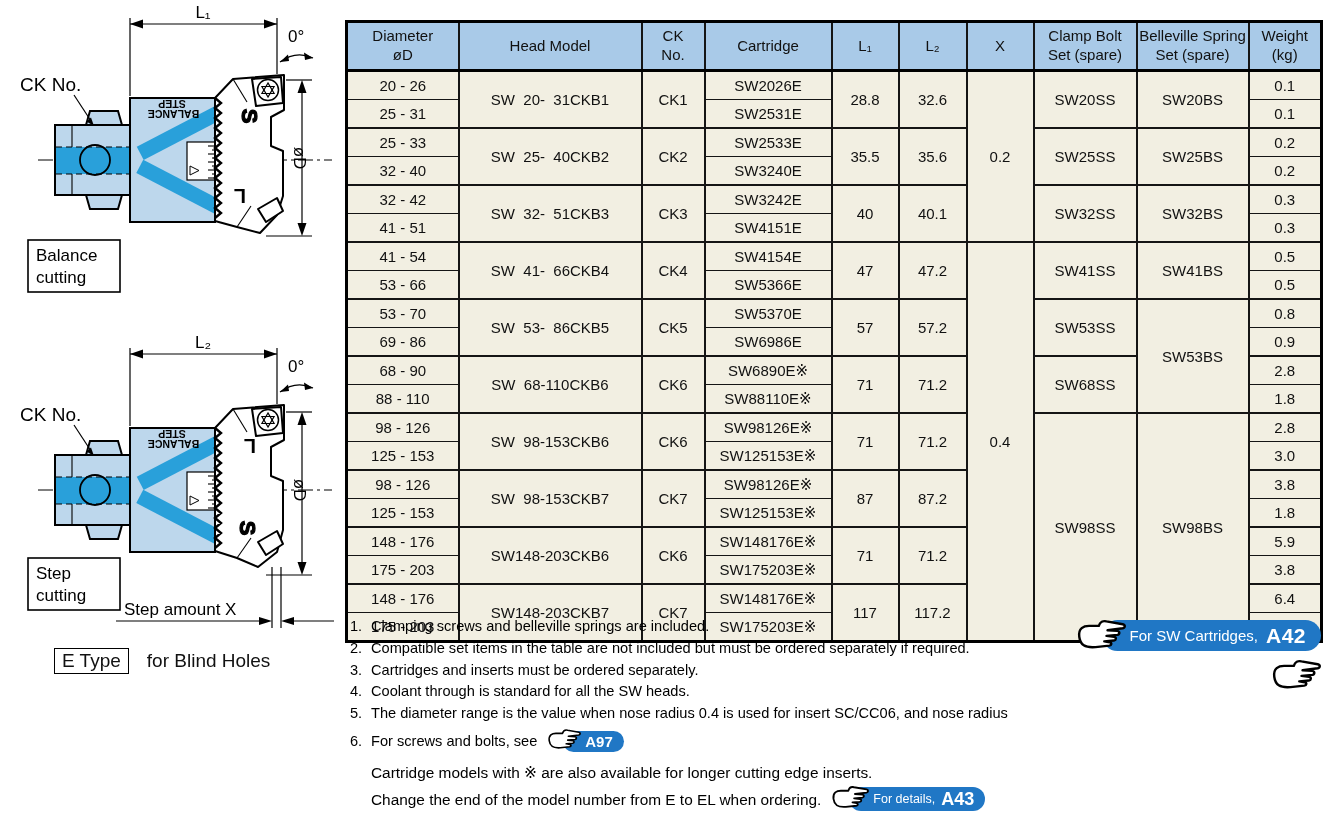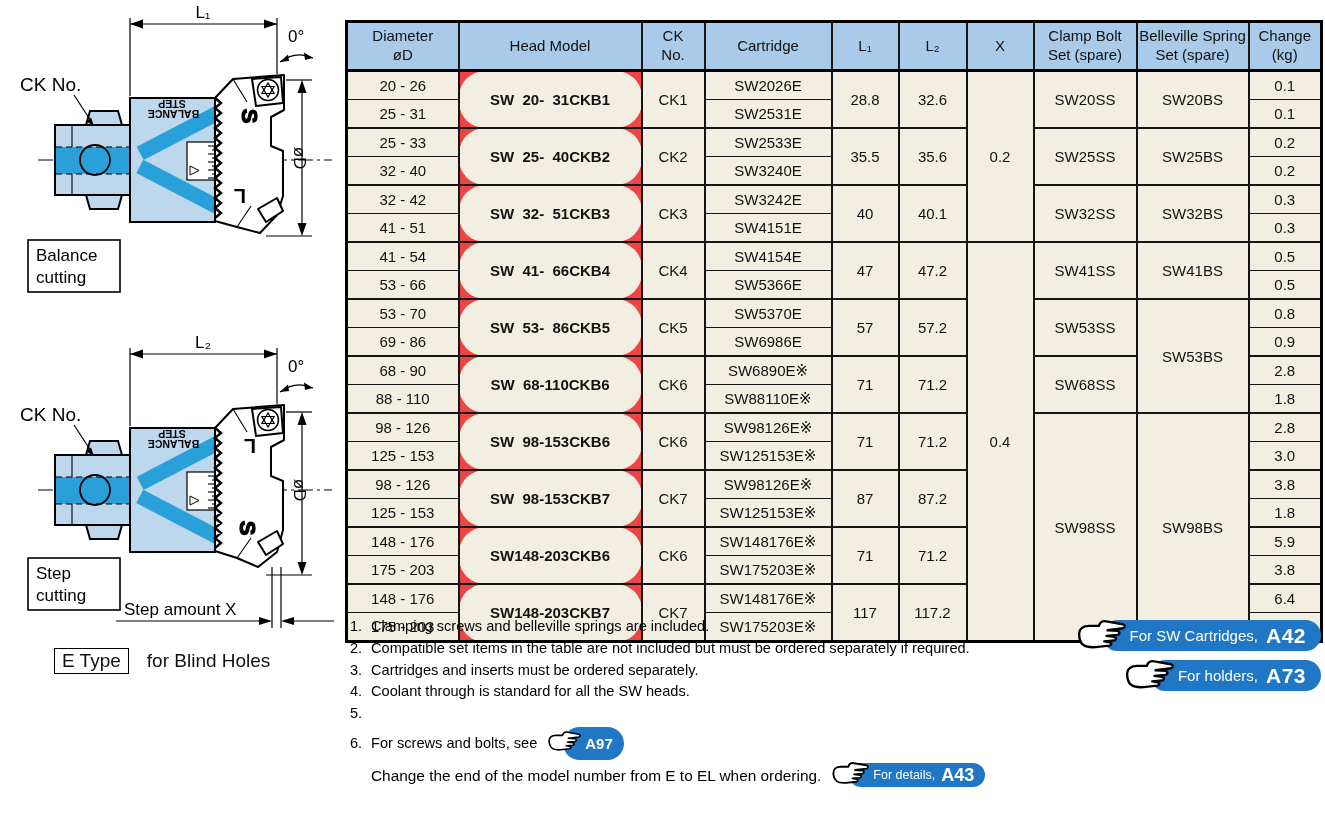--- a/index.html
+++ b/index.html
@@ -13,21 +13,21 @@
   table.spec{border-collapse:collapse;table-layout:fixed;border:3px solid #000;background:#ef4444;}
   table.spec th{
     background:#a9cae8;border:2px solid #151515;border-bottom:3px solid #000;
     font-size:15px;font-weight:normal;padding:1px 1px;height:44px;vertical-align:middle;line-height:1.25;
   }
   table.spec td{
     border:2px solid #151515;border-top-width:1px;border-bottom-width:1px;
     text-align:center;font-size:15px;height:27px;padding:0 3px;vertical-align:middle;background:#f2efe2;
   }
   table.spec tr.g td{border-top-width:2px;}
-  td.model{background:#d3eaf8;font-weight:bold;font-size:16.5px;white-space:pre;border-radius:26px;}
+  td.model{background:#d3eaf8;font-weight:normal;font-size:16.5px;white-space:pre;}
   td.cart{text-align:left;padding-left:6px;}
   .th-small{font-size:12.5px;margin-left:17px;}
   
   #notes{position:absolute;left:350px;top:616px;width:700px;}
   .note{display:flex;font-size:14.6px;line-height:21.8px;color:#000;align-items:flex-start;}
   .note .n{width:21px;flex:none;}
   .note .t{flex:1;}
   .extra{font-size:15.4px;line-height:23px;margin-left:21px;color:#000;display:flex;align-items:center;}
   
   .refbadge{display:inline-flex;align-items:center;}
@@ -35,21 +35,21 @@
   .pill{
     display:inline-flex;align-items:center;background:#2077c5;color:#fff;
     border-radius:18px;white-space:nowrap;
   }
   .big .pill{height:31px;padding:0 15px 0 28px;margin-left:-24px;}
   .big .pill-label{font-size:15px;}
   .big .pill-code{font-size:21px;font-weight:bold;margin-left:8px;letter-spacing:.5px;}
   .mid .pill{height:24px;padding:0 11px 0 24px;margin-left:-20px;}
   .mid .pill-label{font-size:12.5px;}
   .mid .pill-code{font-size:18px;font-weight:bold;margin-left:6px;}
-  .sml .pill{height:33px;padding:0 11px 0 22px;margin-left:-18px;}
+  .sml .pill{height:21px;padding:0 11px 0 22px;margin-left:-18px;}
   .sml .pill-code{font-size:15px;font-weight:bold;}
   .badge-right{position:absolute;right:4px;}
   
   #diagram-top{position:absolute;left:0;top:0;}
   #diagram-bottom{position:absolute;left:0;top:330px;}
   #etype-row{position:absolute;left:54px;top:648px;display:flex;align-items:center;font-size:19px;}
   #etype-box{border:1.6px solid #000;padding:1px 7px;margin-right:18px;}
   svg .lb{fill:#bdd7ec;stroke:#000;stroke-width:2;}
   svg .db{fill:#29a0da;}
   svg .wh{fill:#fff;stroke:#000;stroke-width:2;stroke-linejoin:round;}
@@ -295,21 +295,21 @@
           </th>
       <th>
             <div>Clamp Bolt</div>
             <div>Set (spare)</div>
           </th>
       <th class="th-small">
             <div>Belleville Spring</div>
             <div>Set (spare)</div>
           </th>
       <th class="th-small">
-            <div>Change</div>
+            <div>Weight</div>
             <div>(kg)</div>
           </th>
     </tr>
   </thead>
   <tbody>
     <tr class="g">
       <td>20 -  26</td>
       <td class="model" rowspan="2">SW  20-  31CKB1</td>
       <td rowspan="2">CK1</td>
       <td class="cart">SW2026E</td>
@@ -480,36 +480,40 @@
       <span class="n">3.</span>
       <span class="t">Cartridges and inserts must be ordered separately.</span>
     </div>
   <div class="note">
       <span class="n">4.</span>
       <span class="t">Coolant through is standard for all the SW heads.</span>
     </div>
   <div class="note">
       <span class="n">5.</span>
       <span class="t">
+        <div>The diameter range is the value when nose radius 0.4 is used for insert SC/CC06, and nose radius</div>
       </span>
     </div>
   <div class="note" style="align-items:center;margin-top:2px;">
     <span class="n">6.</span>
     <span>For screws and bolts, see</span>
     <span class="refbadge sml" style="margin-left:10px;">
       <span class="hand">
         <svg width="34" height="23" viewBox="0 0 46 30">
             <path fill="#fff" stroke="#000" stroke-width="2.2" stroke-linejoin="round" d="M3,18 C2,10 7,8 12,8 L21,8 C22,4.5 25,3 28,3.8 L43,6.5 C45.5,7.1 45.5,9.6 43,10.2 L29,12 L38,12.6 C40.5,13.2 40.5,15.7 38,16.3 L28,17.2 L35,18 C37.3,18.6 37.2,21 34.8,21.5 L26,22.2 L31,23 C33.2,23.7 32.9,25.9 30.6,26.2 L18,27.5 C8,28.3 4,25.5 3,18 Z"></path>
           </svg>
       </span>
       <span class="pill">
           <span class="pill-code">A97</span>
         </span>
     </span>
   </div>
+  <div class="extra" style="margin-top:4px;">
+      <span>Cartridge models with ※ are also available for longer cutting edge inserts.</span>
+    </div>
   <div class="extra">
     <span>Change the end of the model number from E to EL when ordering.</span>
     <span class="refbadge mid" style="margin-left:10px;">
       <span class="hand">
         <svg width="38" height="25" viewBox="0 0 46 30">
             <path fill="#fff" stroke="#000" stroke-width="2.2" stroke-linejoin="round" d="M3,18 C2,10 7,8 12,8 L21,8 C22,4.5 25,3 28,3.8 L43,6.5 C45.5,7.1 45.5,9.6 43,10.2 L29,12 L38,12.6 C40.5,13.2 40.5,15.7 38,16.3 L28,17.2 L35,18 C37.3,18.6 37.2,21 34.8,21.5 L26,22.2 L31,23 C33.2,23.7 32.9,25.9 30.6,26.2 L18,27.5 C8,28.3 4,25.5 3,18 Z"></path>
           </svg>
       </span>
       <span class="pill">
           <span class="pill-label">For details,</span>
@@ -529,17 +533,13 @@
       <span class="pill-label">For SW Cartridges,</span>
       <span class="pill-code">A42</span>
     </span>
 </div>
 <div class="refbadge big badge-right" style="top:657px;">
   <span class="hand">
     <svg width="50" height="33" viewBox="0 0 46 30">
         <path fill="#fff" stroke="#000" stroke-width="2.2" stroke-linejoin="round" d="M3,18 C2,10 7,8 12,8 L21,8 C22,4.5 25,3 28,3.8 L43,6.5 C45.5,7.1 45.5,9.6 43,10.2 L29,12 L38,12.6 C40.5,13.2 40.5,15.7 38,16.3 L28,17.2 L35,18 C37.3,18.6 37.2,21 34.8,21.5 L26,22.2 L31,23 C33.2,23.7 32.9,25.9 30.6,26.2 L18,27.5 C8,28.3 4,25.5 3,18 Z"></path>
       </svg>
   </span>
-  <span class="pill">
-      <span class="pill-label">For holders,</span>
-      <span class="pill-code">A73</span>
-    </span>
 </div>
 
 </body></html>

